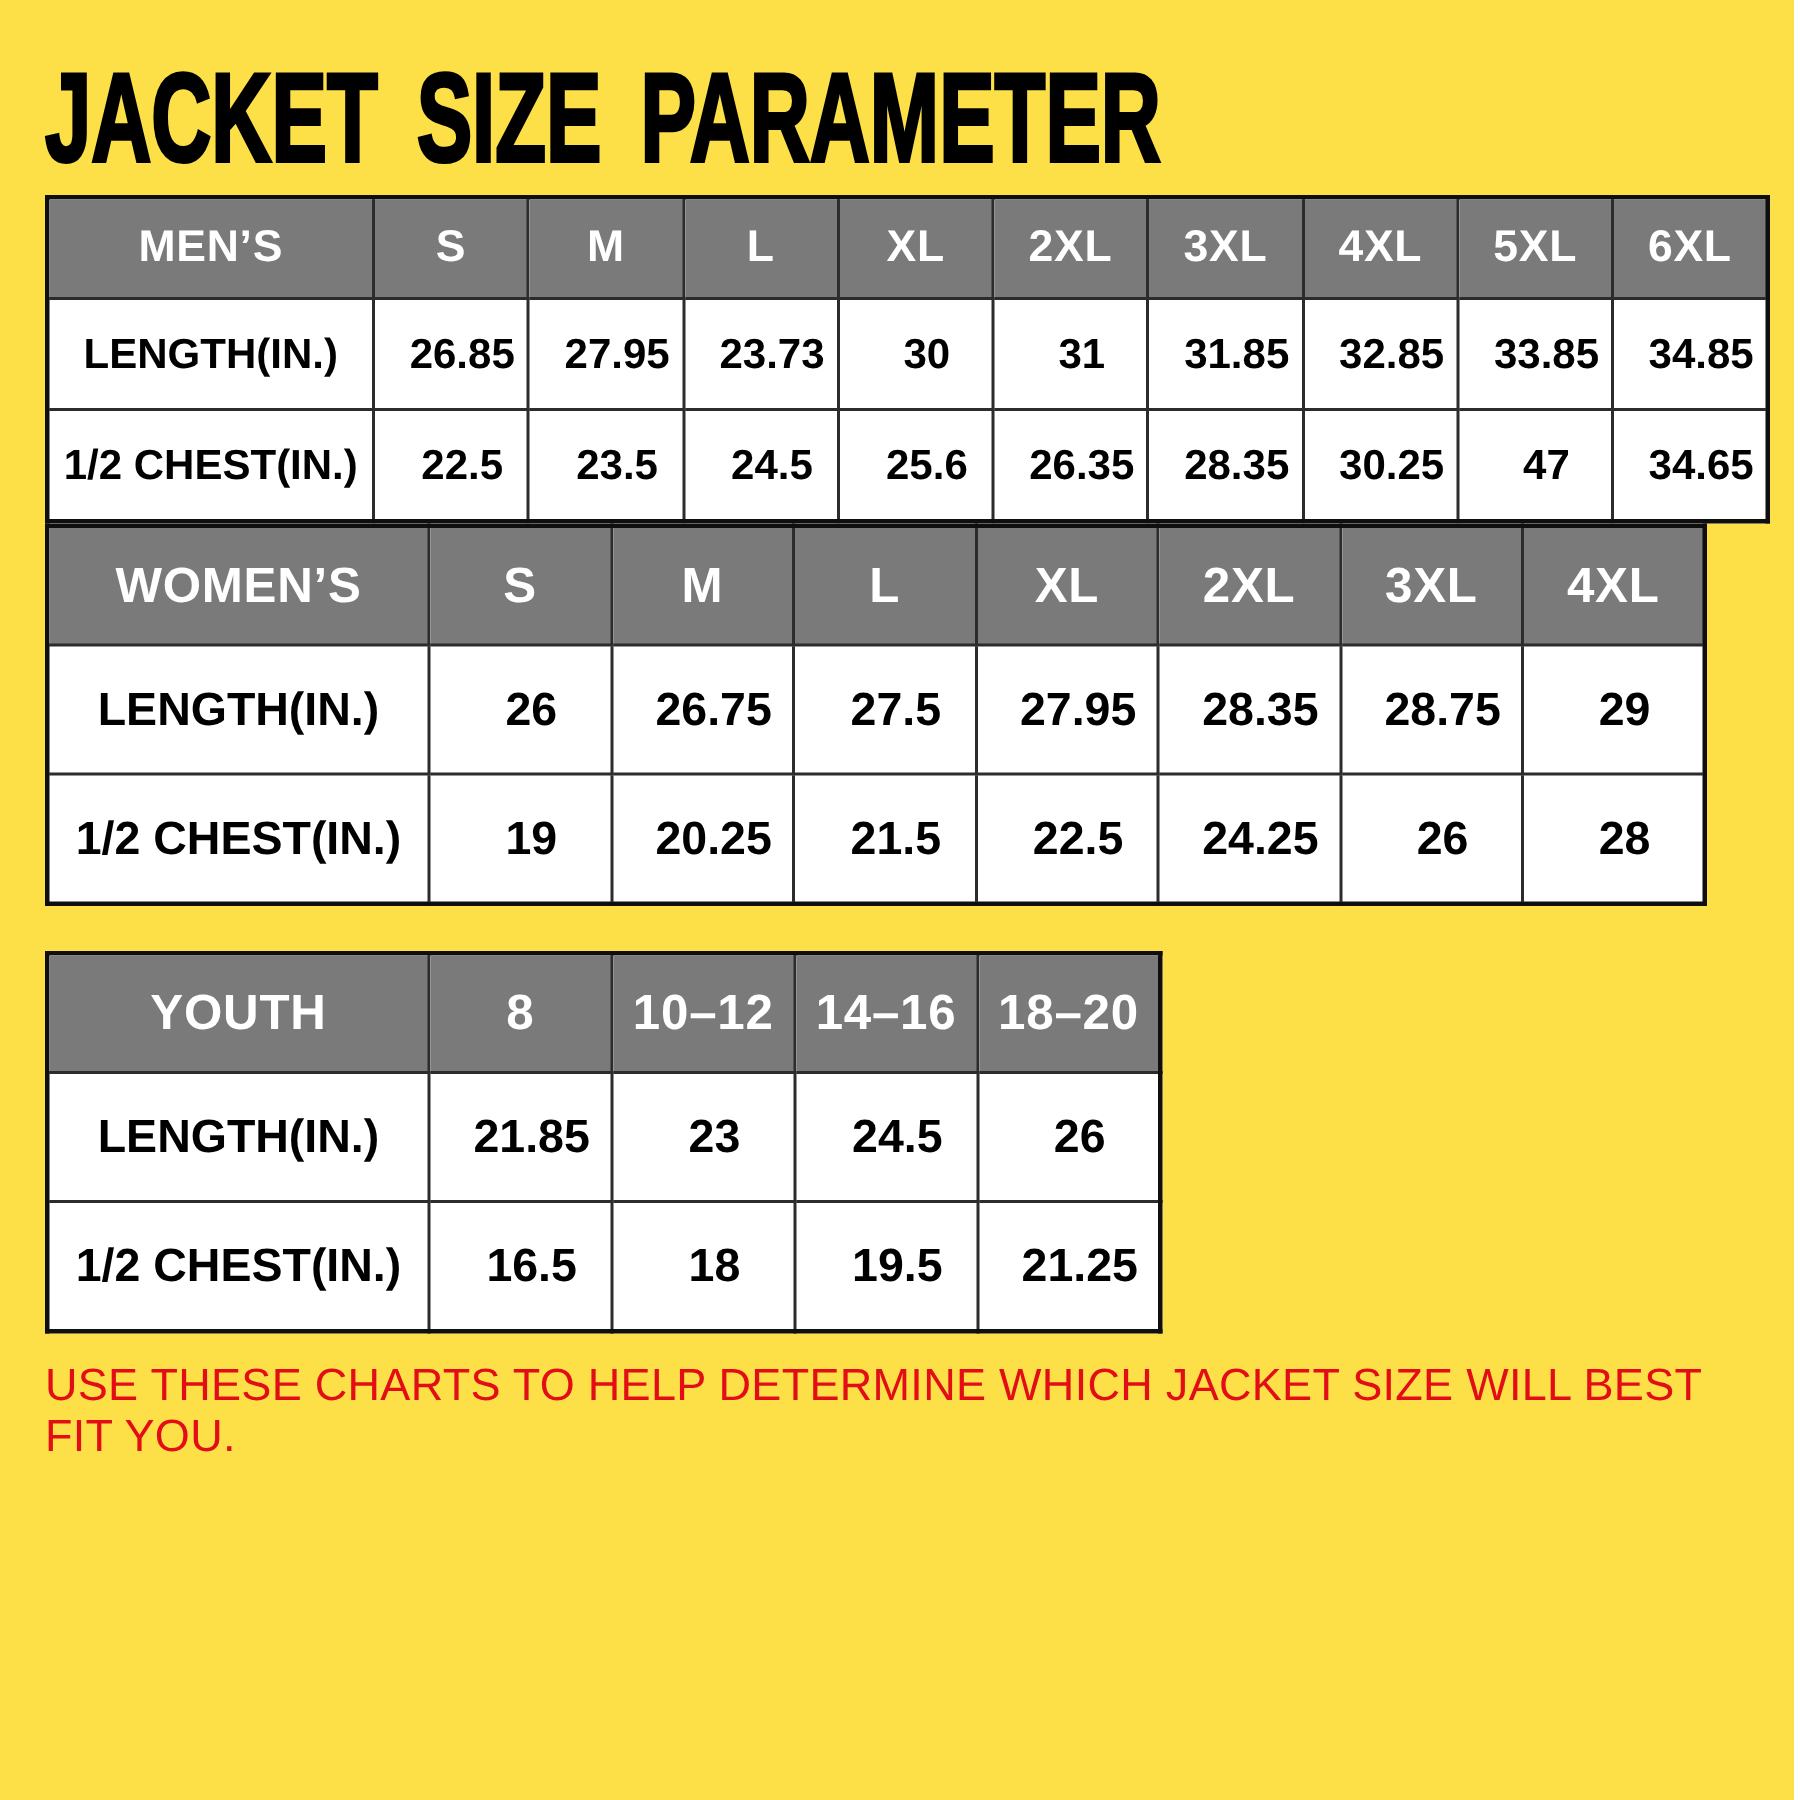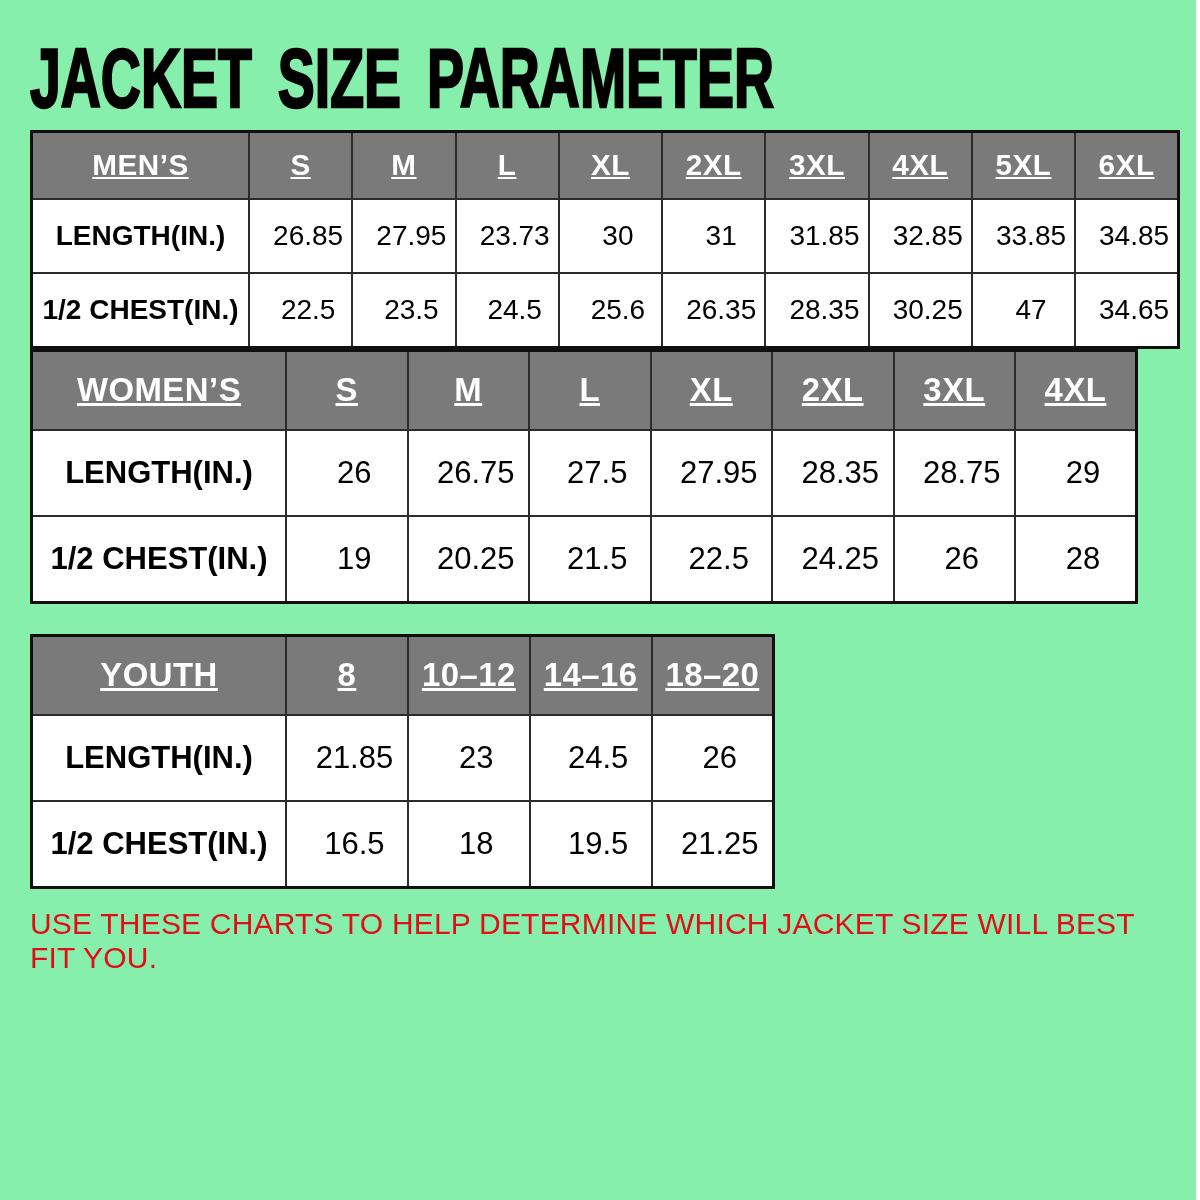--- a/index.html
+++ b/index.html
@@ -8,21 +8,21 @@
     background: #ffffff;
     font-family: "Liberation Sans", sans-serif;
   }
   .page {
     position: relative;
     width: 1196px;
     height: 1200px;
     box-sizing: border-box;
     padding: 24px 30px 0 30px;
     overflow: hidden;
-    background: #86efac;
+    background: #fde047;
   }
   .title {
     margin: 0;
     font-size: 84px;
     line-height: 0.78;
     font-weight: bold;
     color: #000;
     letter-spacing: 0px;
     word-spacing: 16px;
     transform: scaleX(0.66);
@@ -52,30 +52,29 @@
     vertical-align: middle;
     padding: 0;
     overflow: hidden;
   }
   table.size-table thead th {
     background: #7a7a7a;
     color: #ffffff;
     font-weight: bold;
     font-size: 1.06em;
     letter-spacing: 0.5px;
-    text-decoration: underline;
   }
   table.size-table tbody th {
     background: #ffffff;
     color: #000000;
     font-weight: bold;
   }
   table.size-table tbody td {
     color: #000000;
-    font-weight: normal;
+    font-weight: bold;
     padding-left: 15px;
   }
   
   table.mens { width: 1150px; font-size: 28px; margin-top: 18px; }
   table.mens thead tr { height: 68px; }
   table.mens tbody tr { height: 74px; }
   table.mens thead th.label-col { width: 215px; }
   
   table.womens { width: 1108px; font-size: 31px; }
   table.womens thead tr { height: 80px; }

